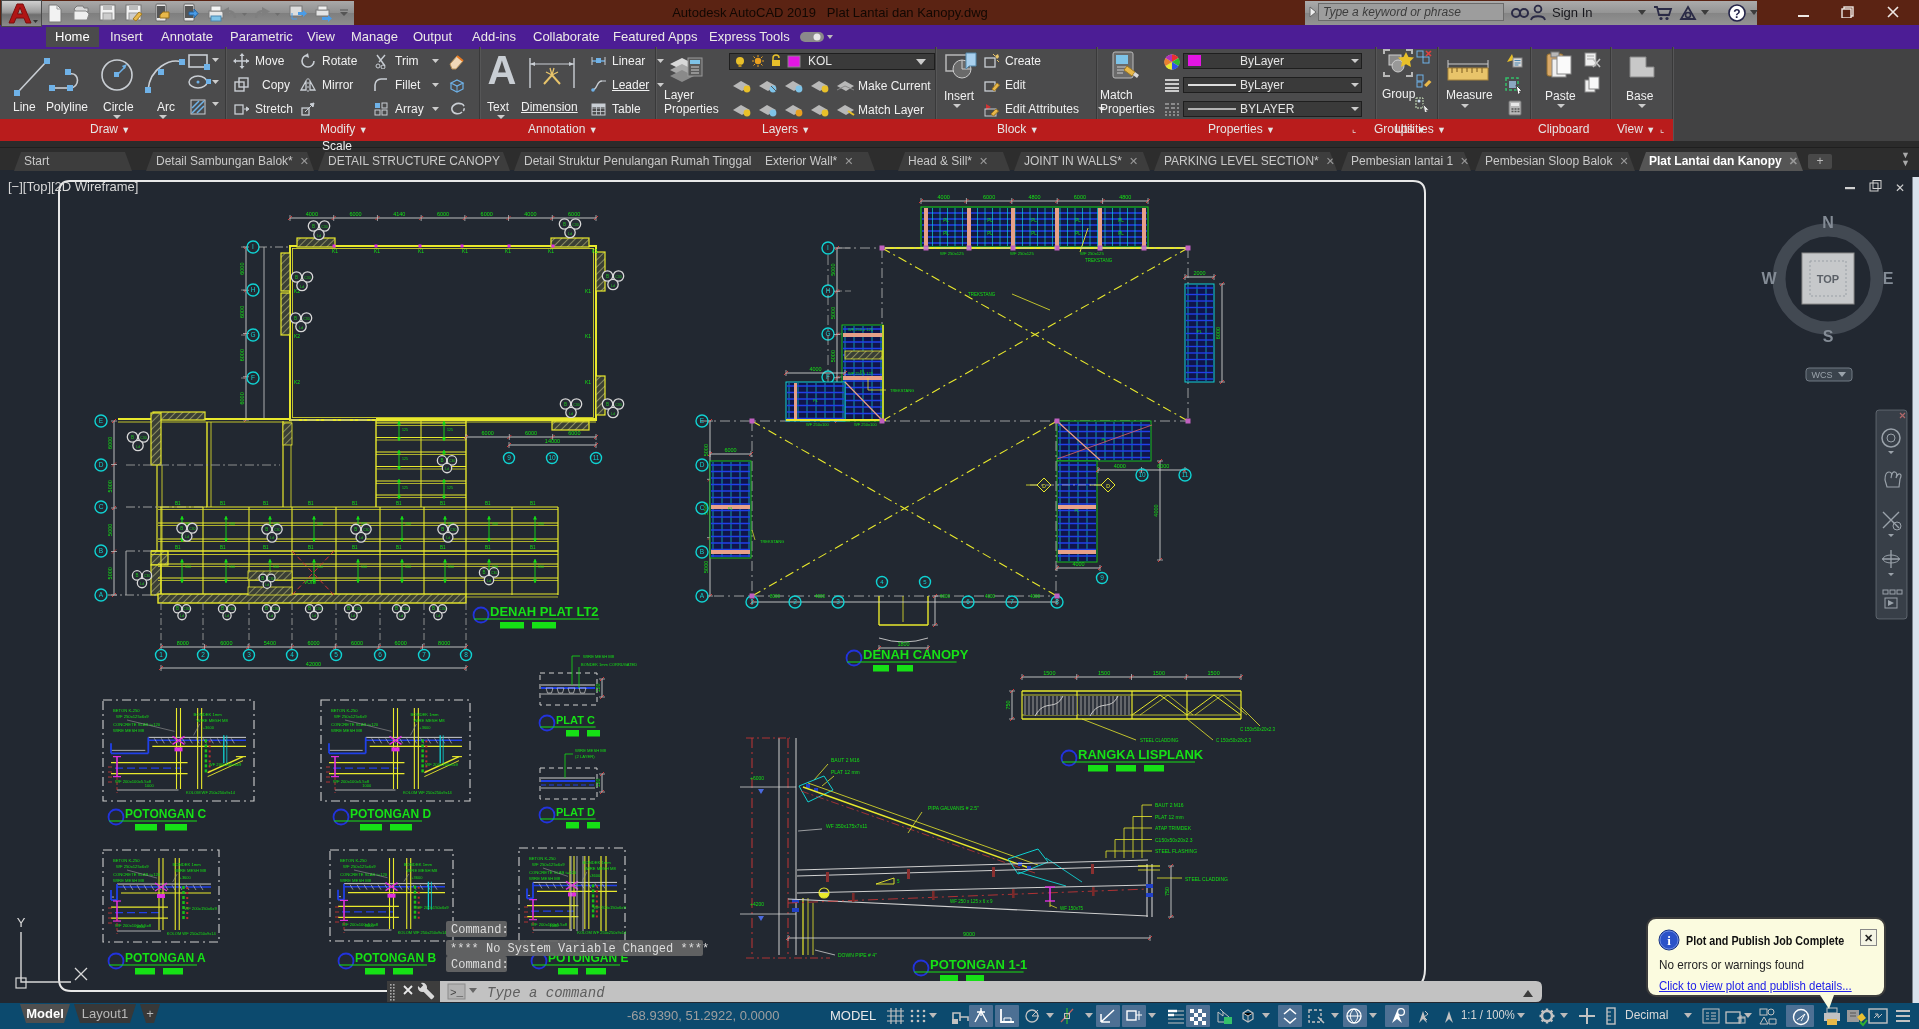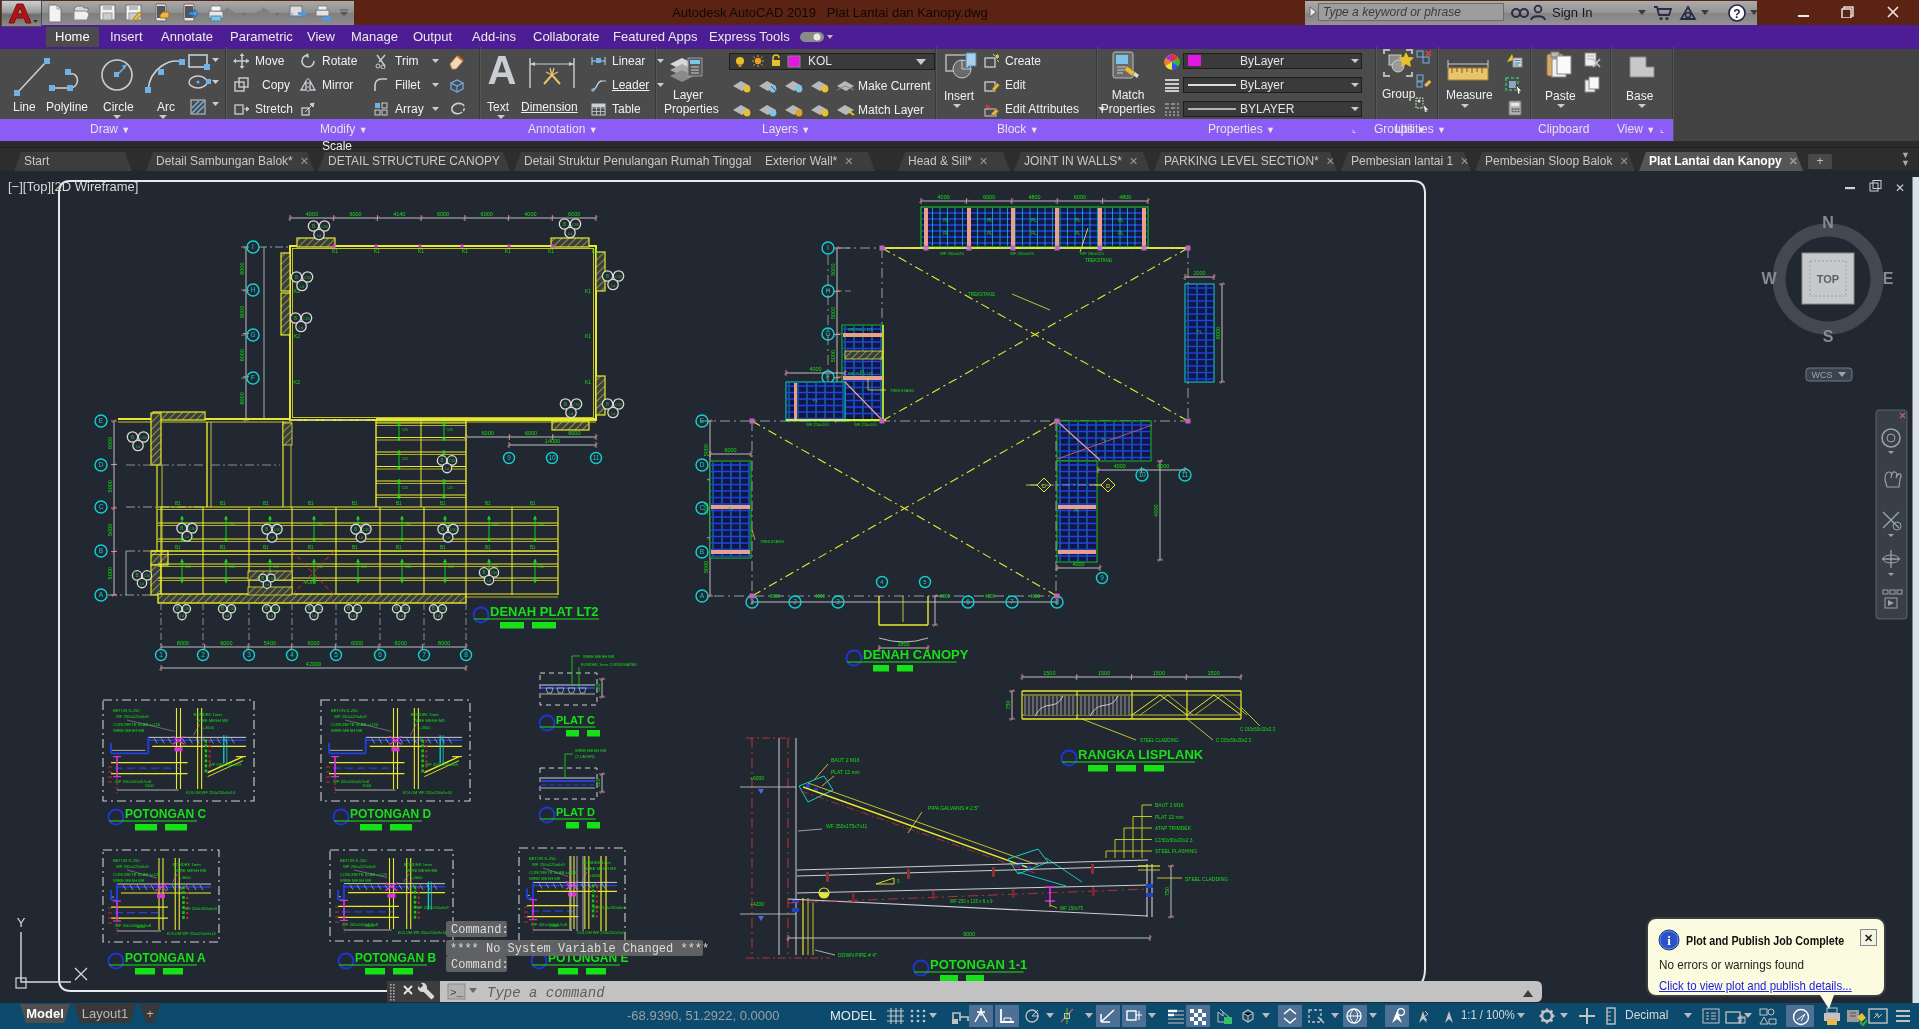--- a/index.html
+++ b/index.html
@@ -13,24 +13,24 @@
 .rstrip{left:1305px;top:1px;width:452px;height:24px;z-index:8;
  background:linear-gradient(#ababab,#949494 50%,#858585 52%,#939393);}
 .searchbox{left:1318px;top:3px;width:186px;height:18px;background:#9d9d9d;z-index:22;
  border:1px solid #6b6b6b;color:#3c3c3c;font-style:italic;font-size:12px;
  padding:1px 4px;z-index:30;}
 .ribtabs{left:0;top:25px;width:1919px;height:24px;background:#4c1d95;z-index:3;}
 .rtab{position:absolute;top:2px;height:20px;color:#eceae6;font-size:13px;padding:2px 9px;}
 .rtab.active{background:#4b4b4c;color:#fff;}
 .ribbon{left:0;top:47px;width:1919px;height:94px;background:#4b4b4c;z-index:2;}
 .ribbon .empty{position:absolute;left:1673px;top:0;width:246px;height:94px;background:#424243;}
-.panelrow{left:0;top:119px;width:1673px;height:22px;background:#8b5cf6;z-index:4;}
+.panelrow{left:0;top:119px;width:1673px;height:22px;background:#b91c1c;z-index:4;}
 .plabel{position:absolute;top:3px;color:#e4e4e4;font-size:12px;}
 .psep{position:absolute;top:0px;width:2px;height:94px;background:#39393a;border-right:1px solid #565657;}
-.biglabel{position:absolute;color:#f0f0f0;font-size:12px;text-align:center;}
+.biglabel{position:absolute;color:#f0f0f0;font-size:12px;}
 .filetabs{left:0;top:147px;width:1919px;height:23px;background:#2d2d2d;border-top:1px solid #1f1f1f;z-index:5;}
 .ftab{position:absolute;top:4px;height:19px;background:#3d3d3d;color:#c9c9c9;font-size:12px;
  padding:2px 8px 0 10px;clip-path:polygon(7px 0,calc(100% - 7px) 0,100% 100%,0 100%);}
 .ftab.active{background:#555;color:#fff;font-weight:bold;}
 .ftab .x{color:#9a9a9a;font-size:11px;margin-left:7px;}
 .canvas{left:0;top:170px;width:1919px;height:833px;background:#222831;z-index:1;}
 .statusbar{left:0;top:1003px;width:1919px;height:26px;background:#0c4a6e;z-index:6;}
 .balloon{left:1646px;top:917px;width:240px;height:80px;background:#fbfbdf;
  border:2px solid #3c3c3c;border-radius:10px;z-index:40;}
 .balloon .tail{position:absolute;left:172px;top:76px;width:0;height:0;

